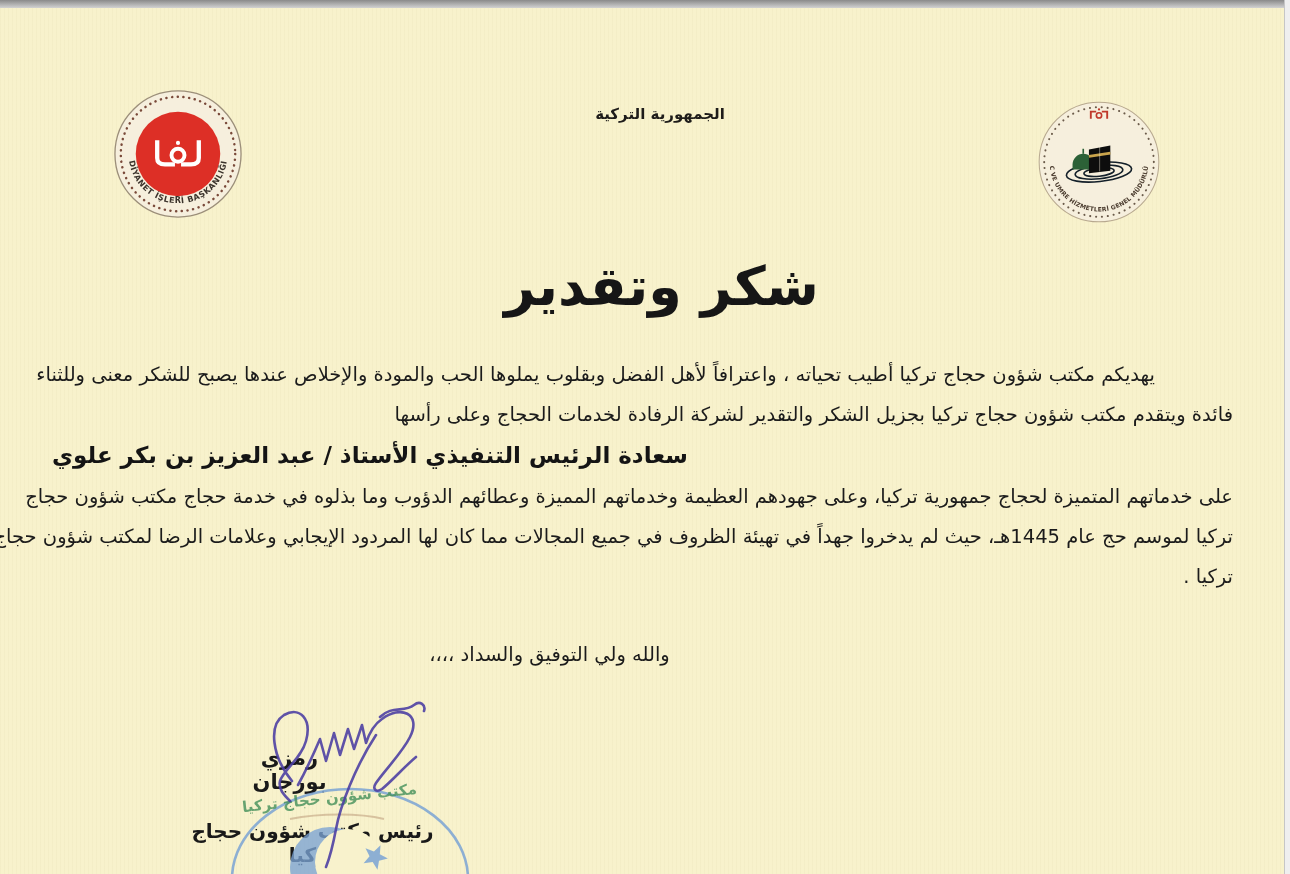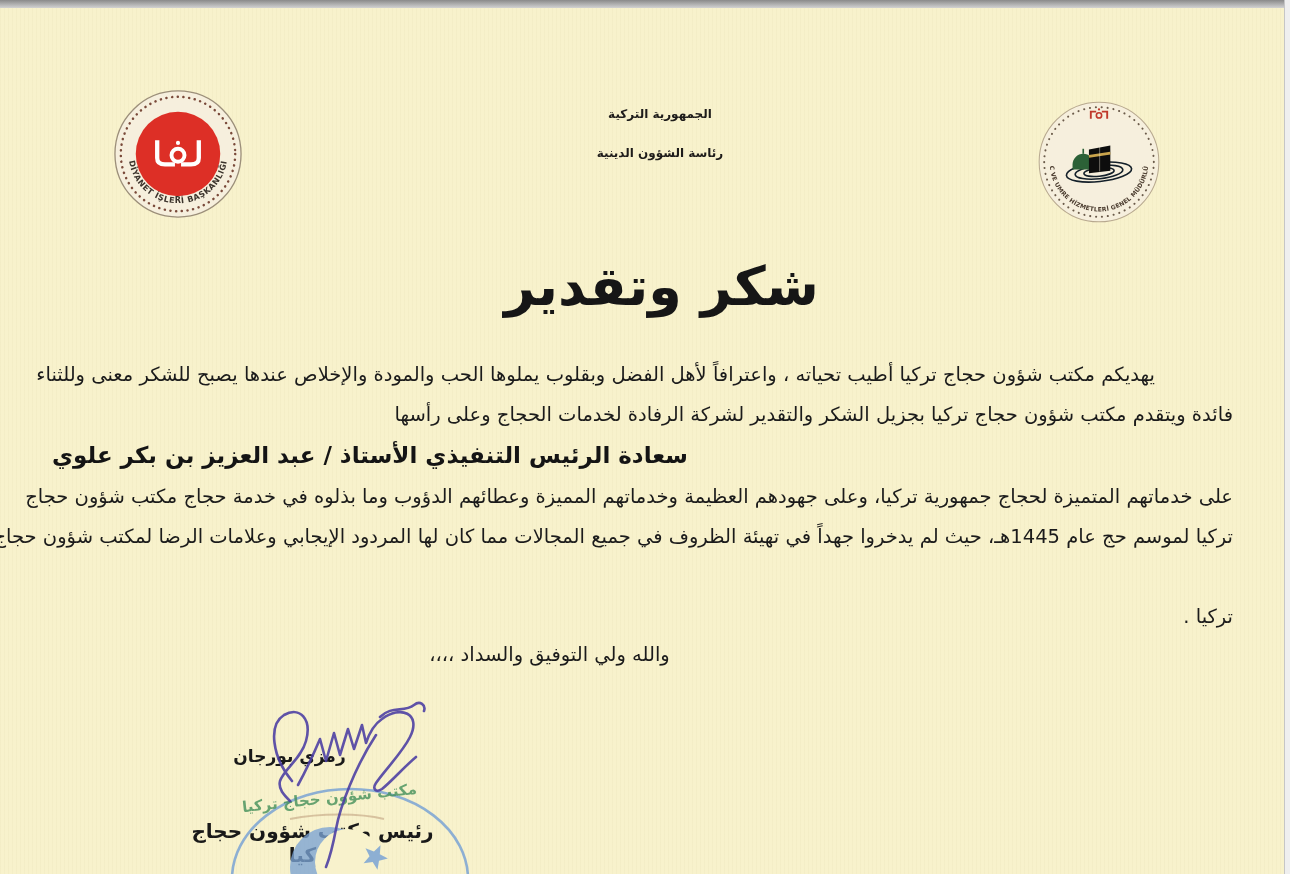--- a/index.html
+++ b/index.html
@@ -9,30 +9,30 @@
             background:linear-gradient(#8a8a8a,#d2d2d2);z-index:5;}
   .scan-right{position:absolute;right:0;top:0;width:5px;height:874px;
               background:#efefef;border-left:1px solid #c6c6c6;z-index:5;}
   .page{position:absolute;left:0;top:7px;width:1285px;height:867px;
         background:
           repeating-linear-gradient(90deg, rgba(120,110,40,0.030) 0 1px, rgba(0,0,0,0) 1px 4px),
           #f8f2cc;
         overflow:hidden;}
   .logo{position:absolute;}
   .hdr{position:absolute;left:495px;top:88px;width:330px;text-align:center;
-       direction:rtl;color:#1e1c1a;font-weight:bold;font-size:12px;line-height:39px;}
+       direction:rtl;color:#1e1c1a;font-weight:bold;font-size:15px;line-height:39px;}
   .title{position:absolute;left:0;top:248px;width:1285px;text-align:center;direction:rtl;
          font-size:54px;font-weight:bold;color:#161616;padding-left:19px;}
   .bline{position:absolute;left:52px;right:52px;direction:rtl;text-align:right;
          font-size:19.5px;color:#1b1b1b;line-height:40px;white-space:nowrap;}
   .center{text-align:center;}
   .honoree{position:absolute;left:52px;right:52px;direction:rtl;text-align:left;
            font-size:23px;font-weight:bold;color:#141414;line-height:40px;}
   .sig-name{position:absolute;left:222px;top:739px;width:135px;text-align:center;direction:rtl;
-            font-size:17px;font-weight:bold;color:#191919;z-index:2;}
+            font-size:21px;font-weight:bold;color:#191919;z-index:2;}
   .sig-title{position:absolute;left:180px;top:812px;width:265px;text-align:center;direction:rtl;
              font-size:20px;font-weight:bold;color:#191919;z-index:2;}
   svg{display:block;}
   .stamp-svg{position:absolute;left:170px;top:690px;z-index:3;overflow:visible;}
   .ink-svg{position:absolute;left:180px;top:690px;z-index:4;overflow:visible;}
   .ring-text{font-family:"DejaVu Sans",sans-serif;font-weight:bold;}
 </style>
 </head>
 <body>
 
@@ -81,31 +81,30 @@
         </g>
         <path id="arcR" d="M11,54 A39.2,39.2 0 0 0 89,54" fill="none"></path>
         <text class="ring-text" font-size="4.8" letter-spacing="0.15" fill="#4a3b2e">
           <textPath href="#arcR" startOffset="50%" text-anchor="middle">HAC VE UMRE HİZMETLERİ GENEL MÜDÜRLÜĞÜ</textPath>
         </text>
       </svg>
     </div>
 
     <div class="hdr">
       <div>الجمهورية التركية</div>
-      <div>رئاسة الشؤون الدينية</div>
     </div>
 
     <div class="title">شكر وتقدير</div>
 
     <div class="bline" style="top:348px;right:130px;">يهديكم مكتب شؤون حجاج تركيا أطيب تحياته ، واعترافاً لأهل الفضل وبقلوب يملوها الحب والمودة والإخلاص عندها يصبح للشكر معنى وللثناء</div>
     <div class="bline" style="top:388px;">فائدة ويتقدم مكتب شؤون حجاج تركيا بجزيل الشكر والتقدير لشركة الرفادة لخدمات الحجاج وعلى رأسها</div>
     <div class="honoree" style="top:428px;">سعادة الرئيس التنفيذي الأستاذ / عبد العزيز بن بكر علوي</div>
     <div class="bline" style="top:470px;">على خدماتهم المتميزة لحجاج جمهورية تركيا، وعلى جهودهم العظيمة وخدماتهم المميزة وعطائهم الدؤوب وما بذلوه في خدمة حجاج مكتب شؤون حجاج</div>
     <div class="bline" style="top:510px;">تركيا لموسم حج عام 1445هـ، حيث لم يدخروا جهداً في تهيئة الظروف في جميع المجالات مما كان لها المردود الإيجابي وعلامات الرضا لمكتب شؤون حجاج</div>
-    <div class="bline" style="top:550px;margin-top:40px;">تركيا .</div>
+    <div class="bline" style="top:550px;">تركيا .</div>
     <div class="bline center" style="top:628px;transform:translateX(-93px);">والله ولي التوفيق والسداد ،،،،</div>
 
     <div class="sig-name">رمزي بورجان</div>
     <div class="sig-title">رئيس مكتب شؤون حجاج تركيا</div>
 
     <svg class="stamp-svg" width="330" height="184" viewBox="0 0 330 184">
       <ellipse cx="180" cy="182" rx="118" ry="90" fill="none" stroke="#7aa3d4" stroke-width="2.6" opacity="0.85"></ellipse>
       <g>
         <circle cx="160" cy="170" r="40" fill="#7aa3d4" opacity="0.78"></circle>
         <circle cx="178" cy="165" r="33" fill="#f8f2cc"></circle>

